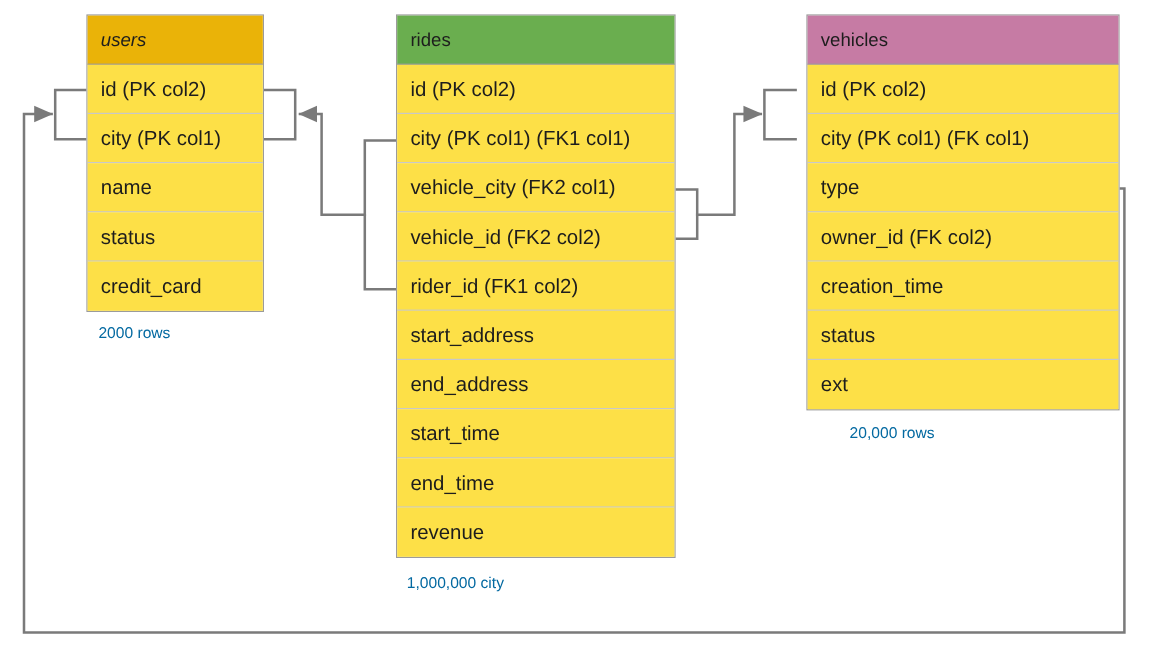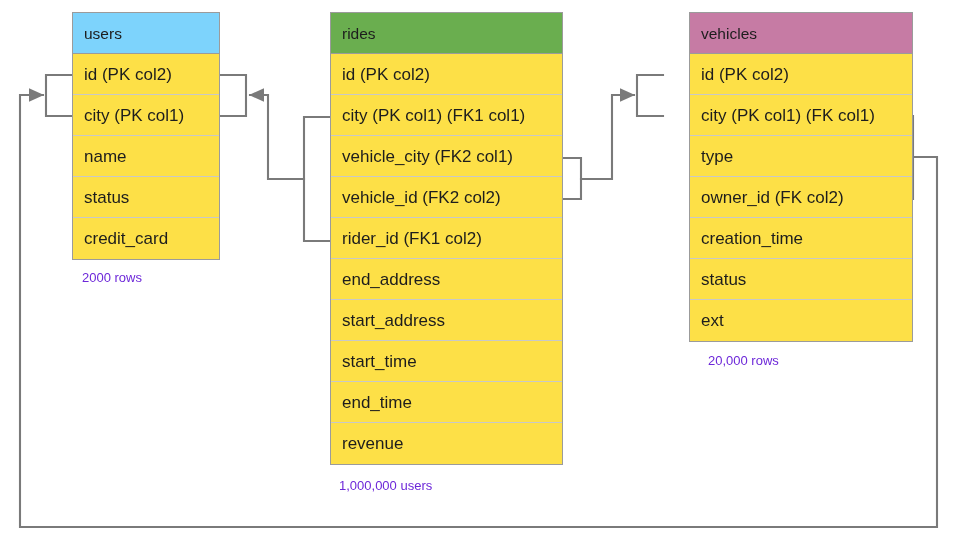--- a/index.html
+++ b/index.html
@@ -56,21 +56,21 @@
     background: #fde047;
     overflow: hidden;
     white-space: nowrap;
   }
   .tbl-col.last {
     border-bottom: none;
   }
   .row-count {
     position: absolute;
     font-size: 13px;
-    color: #6d28d9;
+    color: #0369a1;
     white-space: nowrap;
     z-index: 2;
   }
 </style>
 </head>
 <body>
 
 <div id="canvas">
 
   <svg id="wires" viewBox="0 0 960 540" width="960" height="540" xmlns="http://www.w3.org/2000/svg">
@@ -94,45 +94,45 @@
       <path d="M 581 179 L 612 179 L 612 95 L 634 95" marker-end="url(#arrowhead)"></path>
       <path d="M 663 75 L 637 75 L 637 116 L 663 116"></path>
 
       <path d="M 887 116 L 913 116 L 913 199 L 887 199"></path>
 
       <path d="M 913 157 L 937 157 L 937 527 L 20 527 L 20 95 L 43 95" marker-end="url(#arrowhead)"></path>
     </g>
   </svg>
 
   <div class="table-box" style="left:72px; top:12px; width:148px;">
-    <div class="tbl-header" style="background:#7dd3fc;">users</div>
+    <div class="tbl-header" style="background:#eab308;font-style:italic;">users</div>
     <div class="tbl-col">id (PK col2)</div>
     <div class="tbl-col">city (PK col1)</div>
     <div class="tbl-col">name</div>
     <div class="tbl-col">status</div>
     <div class="tbl-col last">credit_card</div>
   </div>
   <div class="row-count" style="left:82px; top:270px;">2000 rows</div>
 
   <div class="table-box" style="left:330px; top:12px; width:233px;">
     <div class="tbl-header" style="background:#6aae4f;">rides</div>
     <div class="tbl-col">id (PK col2)</div>
     <div class="tbl-col">city (PK col1) (FK1 col1)</div>
     <div class="tbl-col">vehicle_city (FK2 col1)</div>
     <div class="tbl-col">vehicle_id (FK2 col2)</div>
     <div class="tbl-col">rider_id (FK1 col2)</div>
+    <div class="tbl-col">start_address</div>
     <div class="tbl-col">end_address</div>
-    <div class="tbl-col">start_address</div>
     <div class="tbl-col">start_time</div>
     <div class="tbl-col">end_time</div>
     <div class="tbl-col last">revenue</div>
   </div>
-  <div class="row-count" style="left:339px; top:478px;">1,000,000 users</div>
+  <div class="row-count" style="left:339px; top:478px;">1,000,000 city</div>
 
-  <div class="table-box" style="left:689px; top:12px; width:224px;">
+  <div class="table-box" style="left:672px; top:12px; width:261px;">
     <div class="tbl-header" style="background:#c67ba4;">vehicles</div>
     <div class="tbl-col">id (PK col2)</div>
     <div class="tbl-col">city (PK col1) (FK col1)</div>
     <div class="tbl-col">type</div>
     <div class="tbl-col">owner_id (FK col2)</div>
     <div class="tbl-col">creation_time</div>
     <div class="tbl-col">status</div>
     <div class="tbl-col last">ext</div>
   </div>
   <div class="row-count" style="left:672px; top:353px;margin-left:36px;">20,000 rows</div>

